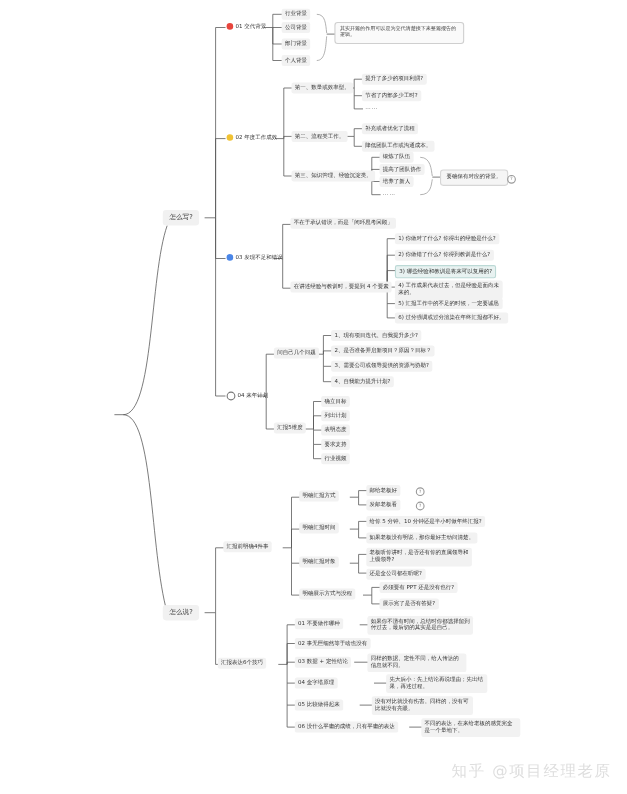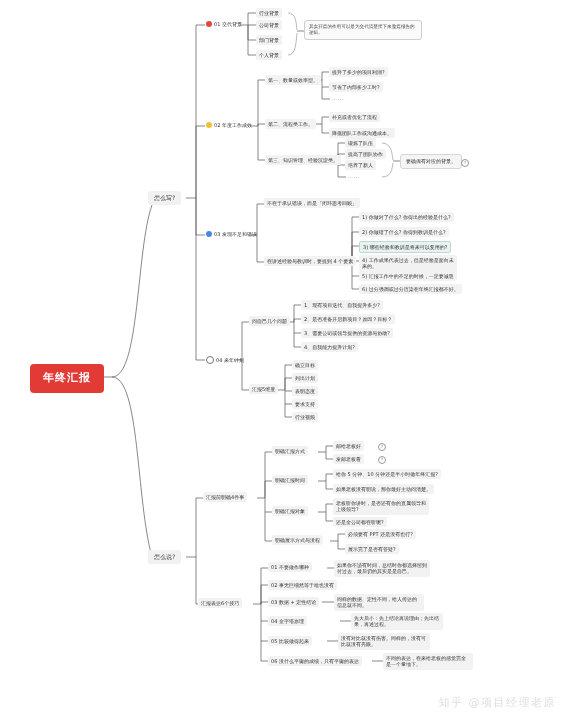--- a/index.html
+++ b/index.html
@@ -82,21 +82,21 @@
     border-radius:2px;
   }
   .circ{
     display:inline-block;width:6px;height:6px;border-radius:50%;
     border:1px solid #999;color:#777;font-size:4px;line-height:6px;
     text-align:center;vertical-align:middle;
   }
   .watermark{
     position:absolute;
     right:14px;bottom:12px;
-    font-size:11px;
+    font-size:14px;
     color:#dedede;
     letter-spacing:1.5px;
     font-family:"DejaVu Sans","Liberation Sans",sans-serif;
   }
   .dots{font-size:5px;color:#777;padding:1px 3px;letter-spacing:1px;}
 </style>
 </head>
 <body>
 
 <div id="canvas">
@@ -268,21 +268,20 @@
         <path d="M261 661 L269 661"></path>
 
       <path d="M327 568 L335 568"></path>
       <path d="M322 602 L335 602"></path>
       <path d="M340 621 L352 621"></path>
       <path d="M327 641 L339 641"></path>
       <path d="M372 661 L384 661"></path>
     </g>
   </svg>
 
-  <div class="node root" style="left:30px;top:364px;width:74px;">年终汇报</div>
 
   <div class="node lvl1" style="left:148px;top:191px;">怎么写?</div>
   <div class="node lvl1" style="left:148px;top:550px;">怎么说?</div>
 
   <div class="node lvl2" style="left:203px;top:19px;">
     <span class="bullet b-red"></span>
     <span>01 交代背景</span>
   </div>
   <div class="node txt shade" style="left:256px;top:8px;">行业背景</div>
   <div class="node txt shade" style="left:256px;top:20px;">公司背景</div>

